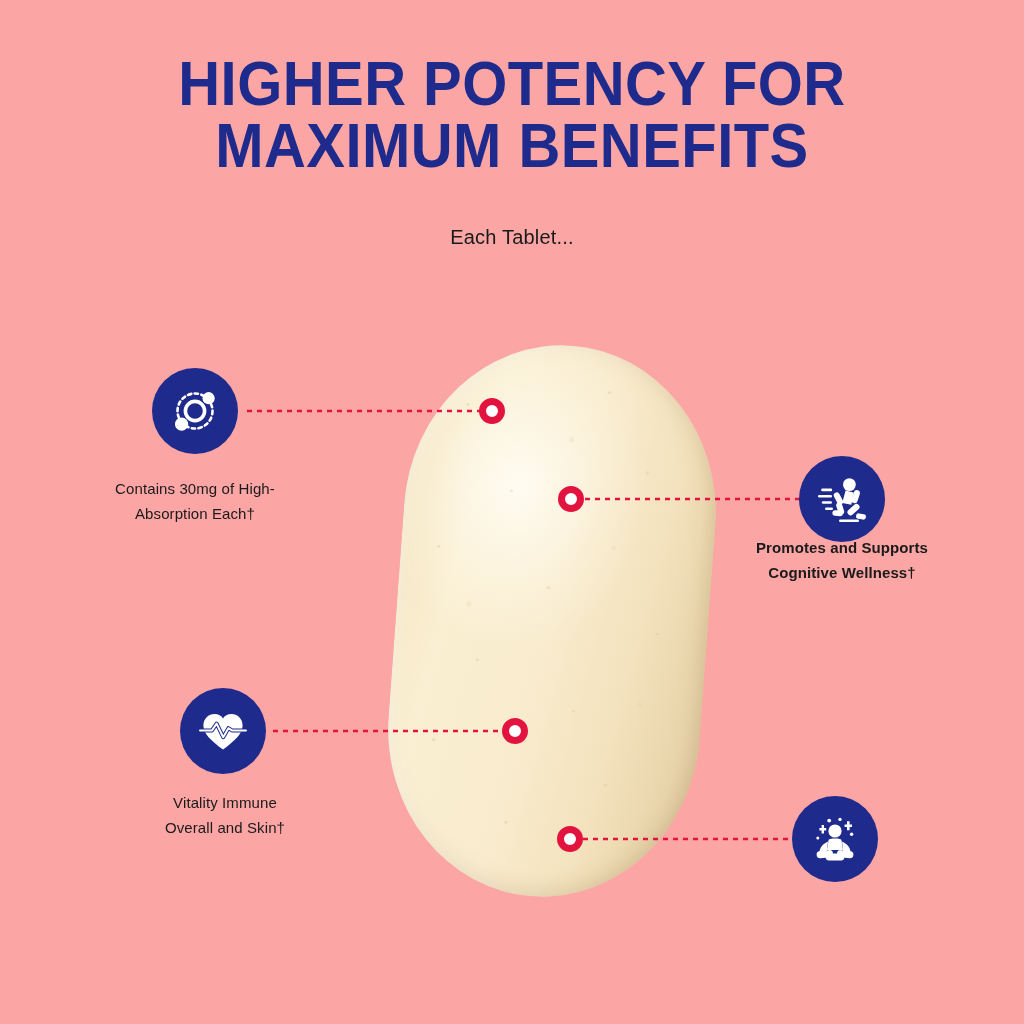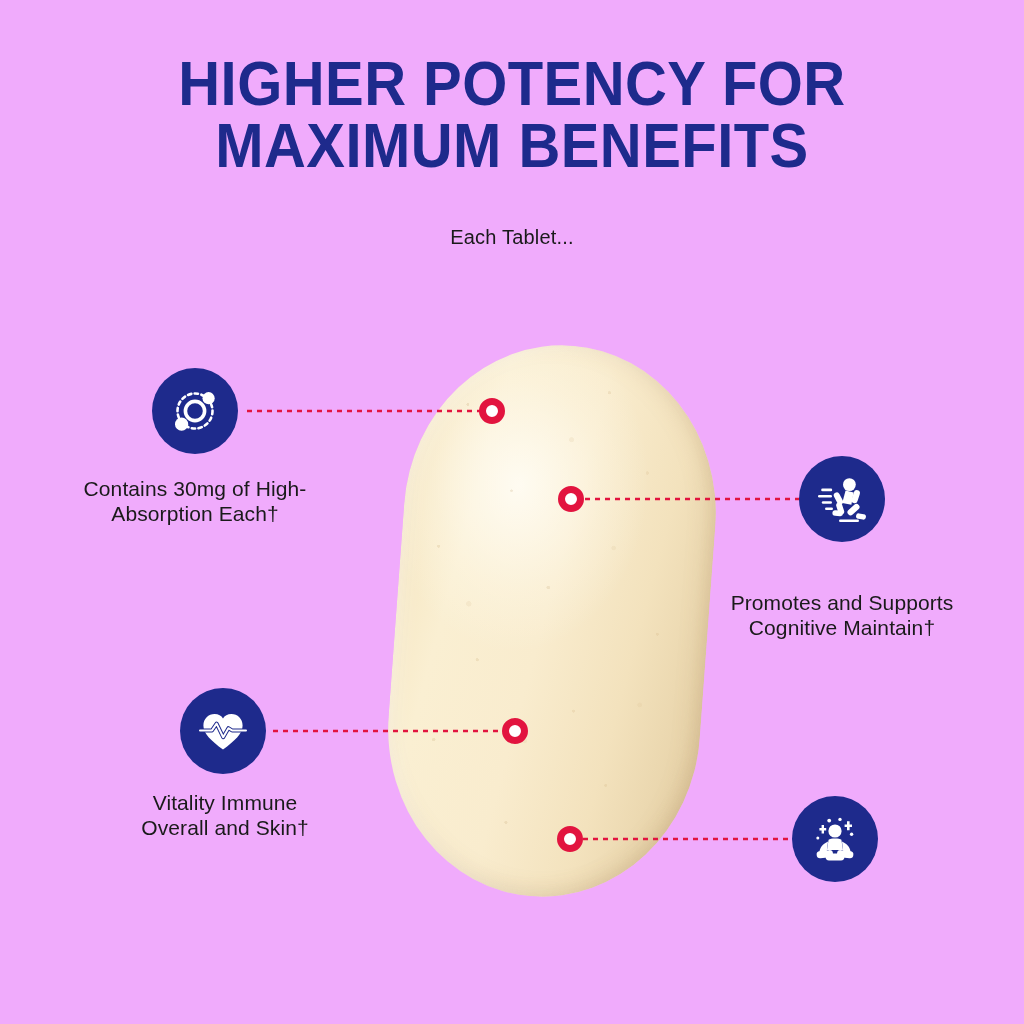--- a/index.html
+++ b/index.html
@@ -12,21 +12,21 @@
     height: 1024px;
     background: #ffffff;
     font-family: "Liberation Sans", sans-serif;
     overflow: hidden;
   }
 
   .canvas {
     position: relative;
     width: 1024px;
     height: 1024px;
-    background: #f0abfc;
+    background: #fca5a5;
   }
 
   
   .headline {
     position: absolute;
     left: 0;
     top: 52px;
     width: 1024px;
     text-align: center;
     color: #1e2a8c;
@@ -145,21 +145,21 @@
     align-items: center;
     justify-content: center;
   }
   .badge svg { display: block; }
 
   .callout-text {
     position: absolute;
     width: 300px;
     text-align: center;
     color: #1a1a1a;
-    font-size: 21px;
+    font-size: 15px;
     line-height: 25px;
     font-weight: 400;
     letter-spacing: 0.1px;
   }
 </style>
 </head>
 <body>
 
 <div class="canvas">
 
@@ -224,23 +224,23 @@
 
           <rect x="6.2" y="16.6" width="11.0" height="2.6" rx="1.3"></rect>
           <rect x="3.0" y="23.0" width="14.0" height="2.6" rx="1.3"></rect>
           <rect x="6.8" y="29.2" width="10.2" height="2.6" rx="1.3"></rect>
           <rect x="10.0" y="35.4" width="8.0" height="2.6" rx="1.3"></rect>
 
           <rect x="24.0" y="47.4" width="20.0" height="2.6" rx="1.3"></rect>
         </g>
       </svg>
     </div>
-    <div class="callout-text" style="left:692px; top:590px;">
+    <div class="callout-text" style="left:692px; top:535px;font-weight:bold;">
       <span>Promotes and Supports</span><br>
-      <span>Cognitive Maintain†</span>
+      <span>Cognitive Wellness†</span>
     </div>
   </div>
 
   <div class="callout">
     <div class="badge" style="left:180px; top:688px;">
       <svg width="56" height="56" viewBox="0 0 56 56">
         <path d="M28 46.6 C16.4 37.6 8.4 31.0 8.4 22.4 C8.4 15.8 13.4 11.0 19.6 11.0
                  C23.4 11.0 26.4 12.8 28 15.4 C29.6 12.8 32.6 11.0 36.4 11.0
                  C42.6 11.0 47.6 15.8 47.6 22.4 C47.6 31.0 39.6 37.6 28 46.6 Z" fill="#ffffff"></path>
         <path d="M5.0 27.4 L17.0 27.4 L21.6 20.6 L28.2 34.2 L33.4 25.2 L37.0 27.4 L51.0 27.4" fill="none" stroke="#1e2a8c" stroke-width="4.0" stroke-linejoin="round" stroke-linecap="round"></path>

